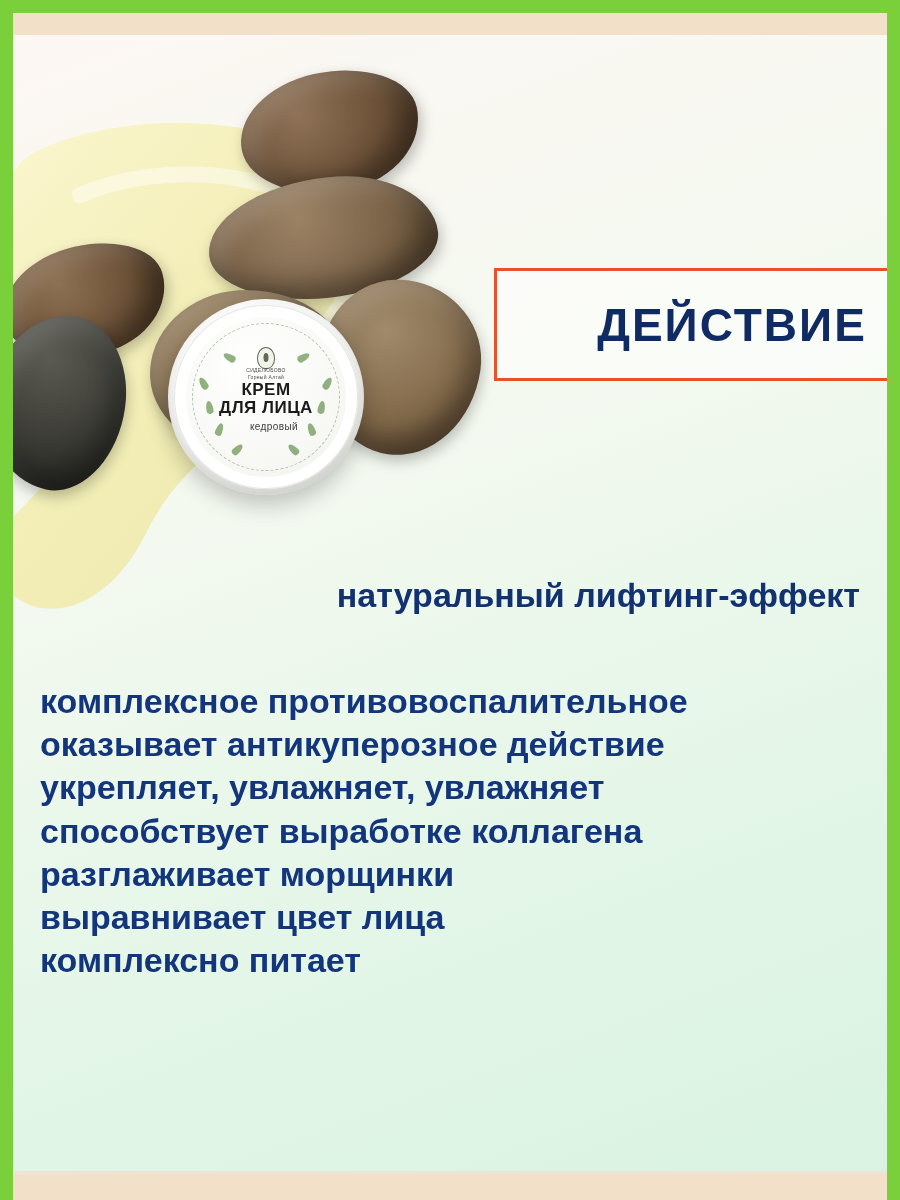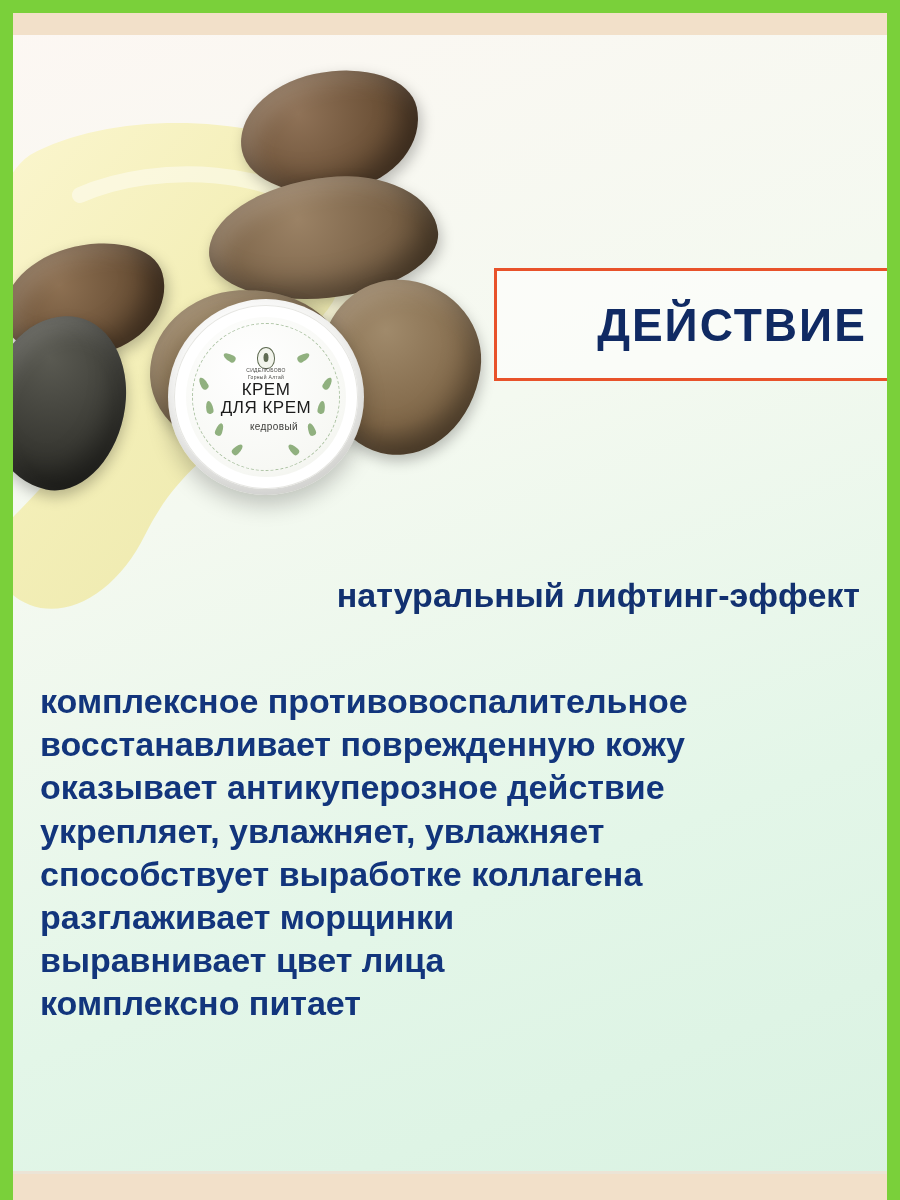--- a/index.html
+++ b/index.html
@@ -166,21 +166,21 @@
     top: 5px;
     transform: translateX(-50%);
     width: 5px; height: 9px;
     border-radius: 50%;
     background: #5f6b52;
   }
   .jar-title {
     position: absolute;
     top: 64px; left: 0; right: 0;
     text-align: center;
-    font-weight: 400;
+    font-weight: 700;
     font-size: 17px;
     line-height: 1.08;
     color: #1b1b1b;
     letter-spacing: .5px;
   }
   .jar-sub {
     position: absolute;
     top: 104px; left: 16px; right: 0;
     text-align: center;
     font-size: 10px;
@@ -289,35 +289,34 @@
       <div class="leaf" style="left:40px; top:34px; transform:rotate(-60deg);"></div>
       <div class="leaf" style="left:114px; top:34px; transform:rotate(60deg);"></div>
 
       <div class="jar-crest"></div>
       <div class="jar-brand">
         <div>СИДЕЛЮБОВО</div>
         <div>Горный Алтай</div>
       </div>
       <div class="jar-title">
         <div>КРЕМ</div>
-        <div>ДЛЯ КРЕМ</div>
+        <div>ДЛЯ ЛИЦА</div>
       </div>
       <div class="jar-sub">кедровый</div>
     </div>
   </div>
 
   <div class="heading-box">
     <div class="heading-text">ДЕЙСТВИЕ</div>
   </div>
 
   <div class="lead">натуральный лифтинг-эффект</div>
 
   <div class="benefits">
     <div class="benefit">комплексное противовоспалительное</div>
-    <div class="benefit">восстанавливает поврежденную кожу</div>
     <div class="benefit">оказывает антикуперозное действие</div>
     <div class="benefit">укрепляет, увлажняет, увлажняет</div>
     <div class="benefit">способствует выработке коллагена</div>
     <div class="benefit">разглаживает морщинки</div>
     <div class="benefit">выравнивает цвет лица</div>
     <div class="benefit">комплексно питает</div>
   </div>
 
 </div>
 

